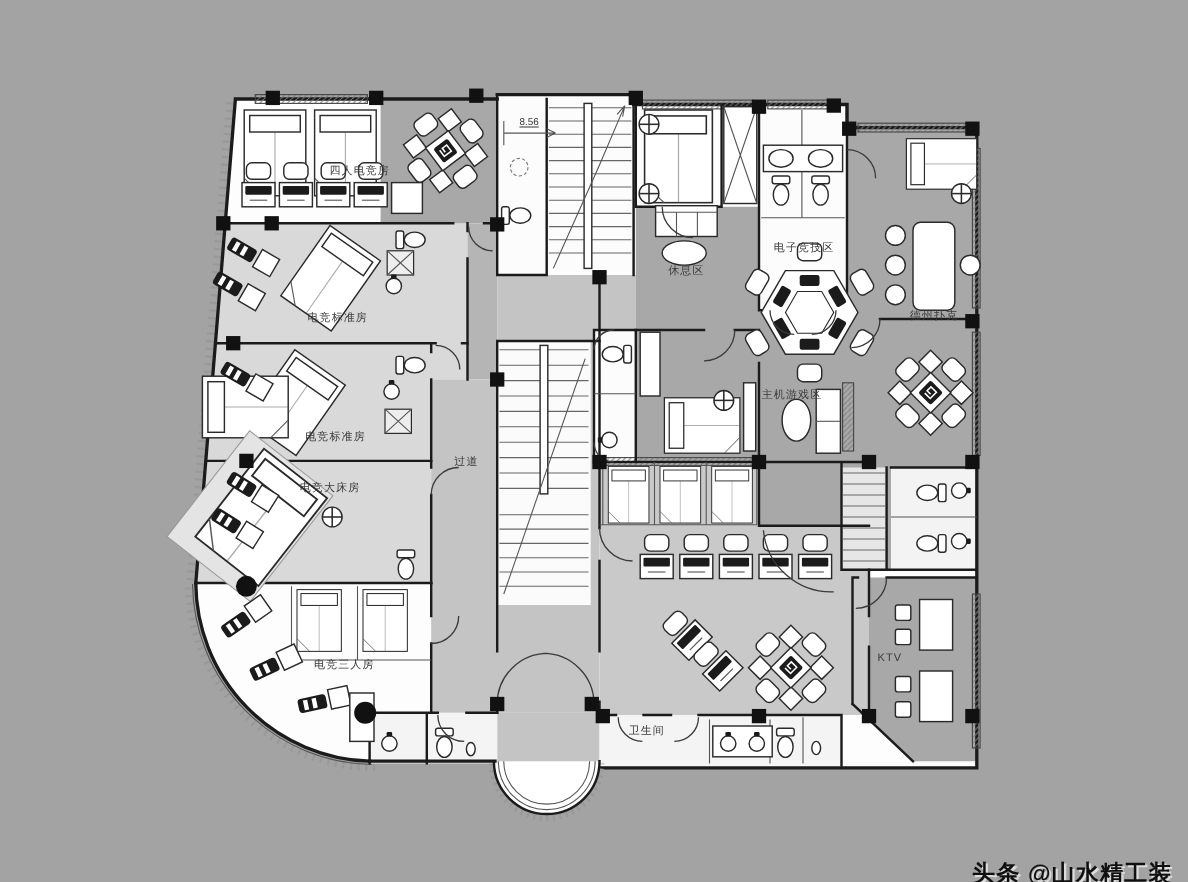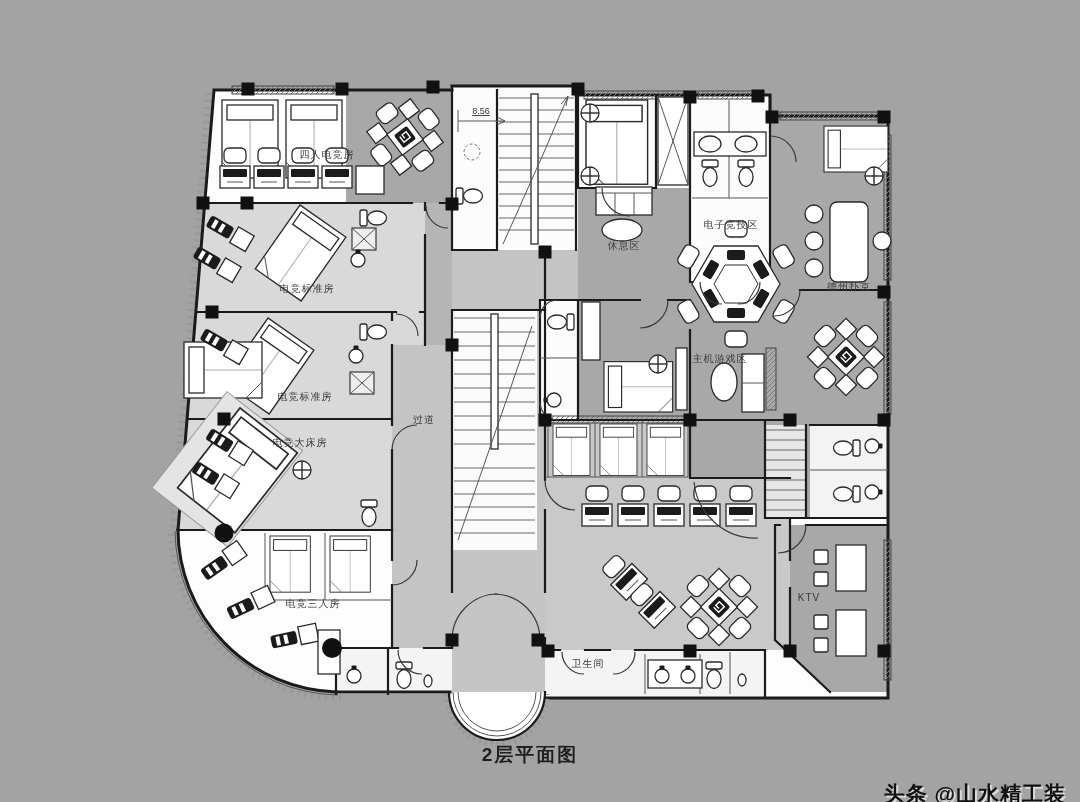--- a/index.html
+++ b/index.html
@@ -448,15 +448,14 @@
   <text class="lbl" x="424" y="423">过道</text>
   <text class="lbl" x="731" y="228">电子竞技区</text>
   <text class="lbl" x="624" y="249">休息区</text>
   <text class="lbl" x="849" y="290">德州扑克</text>
   <text class="lbl" x="720" y="362">主机游戏区</text>
   <text class="lbl" x="809" y="601">KTV</text>
   <text class="lbl" x="588" y="667">卫生间</text>
 </g>
 </svg>
 
-<div class="caption">2层平面图</div>
 <div class="watermark">头条 @山水精工装</div>
 </div>
 
 </body></html>

